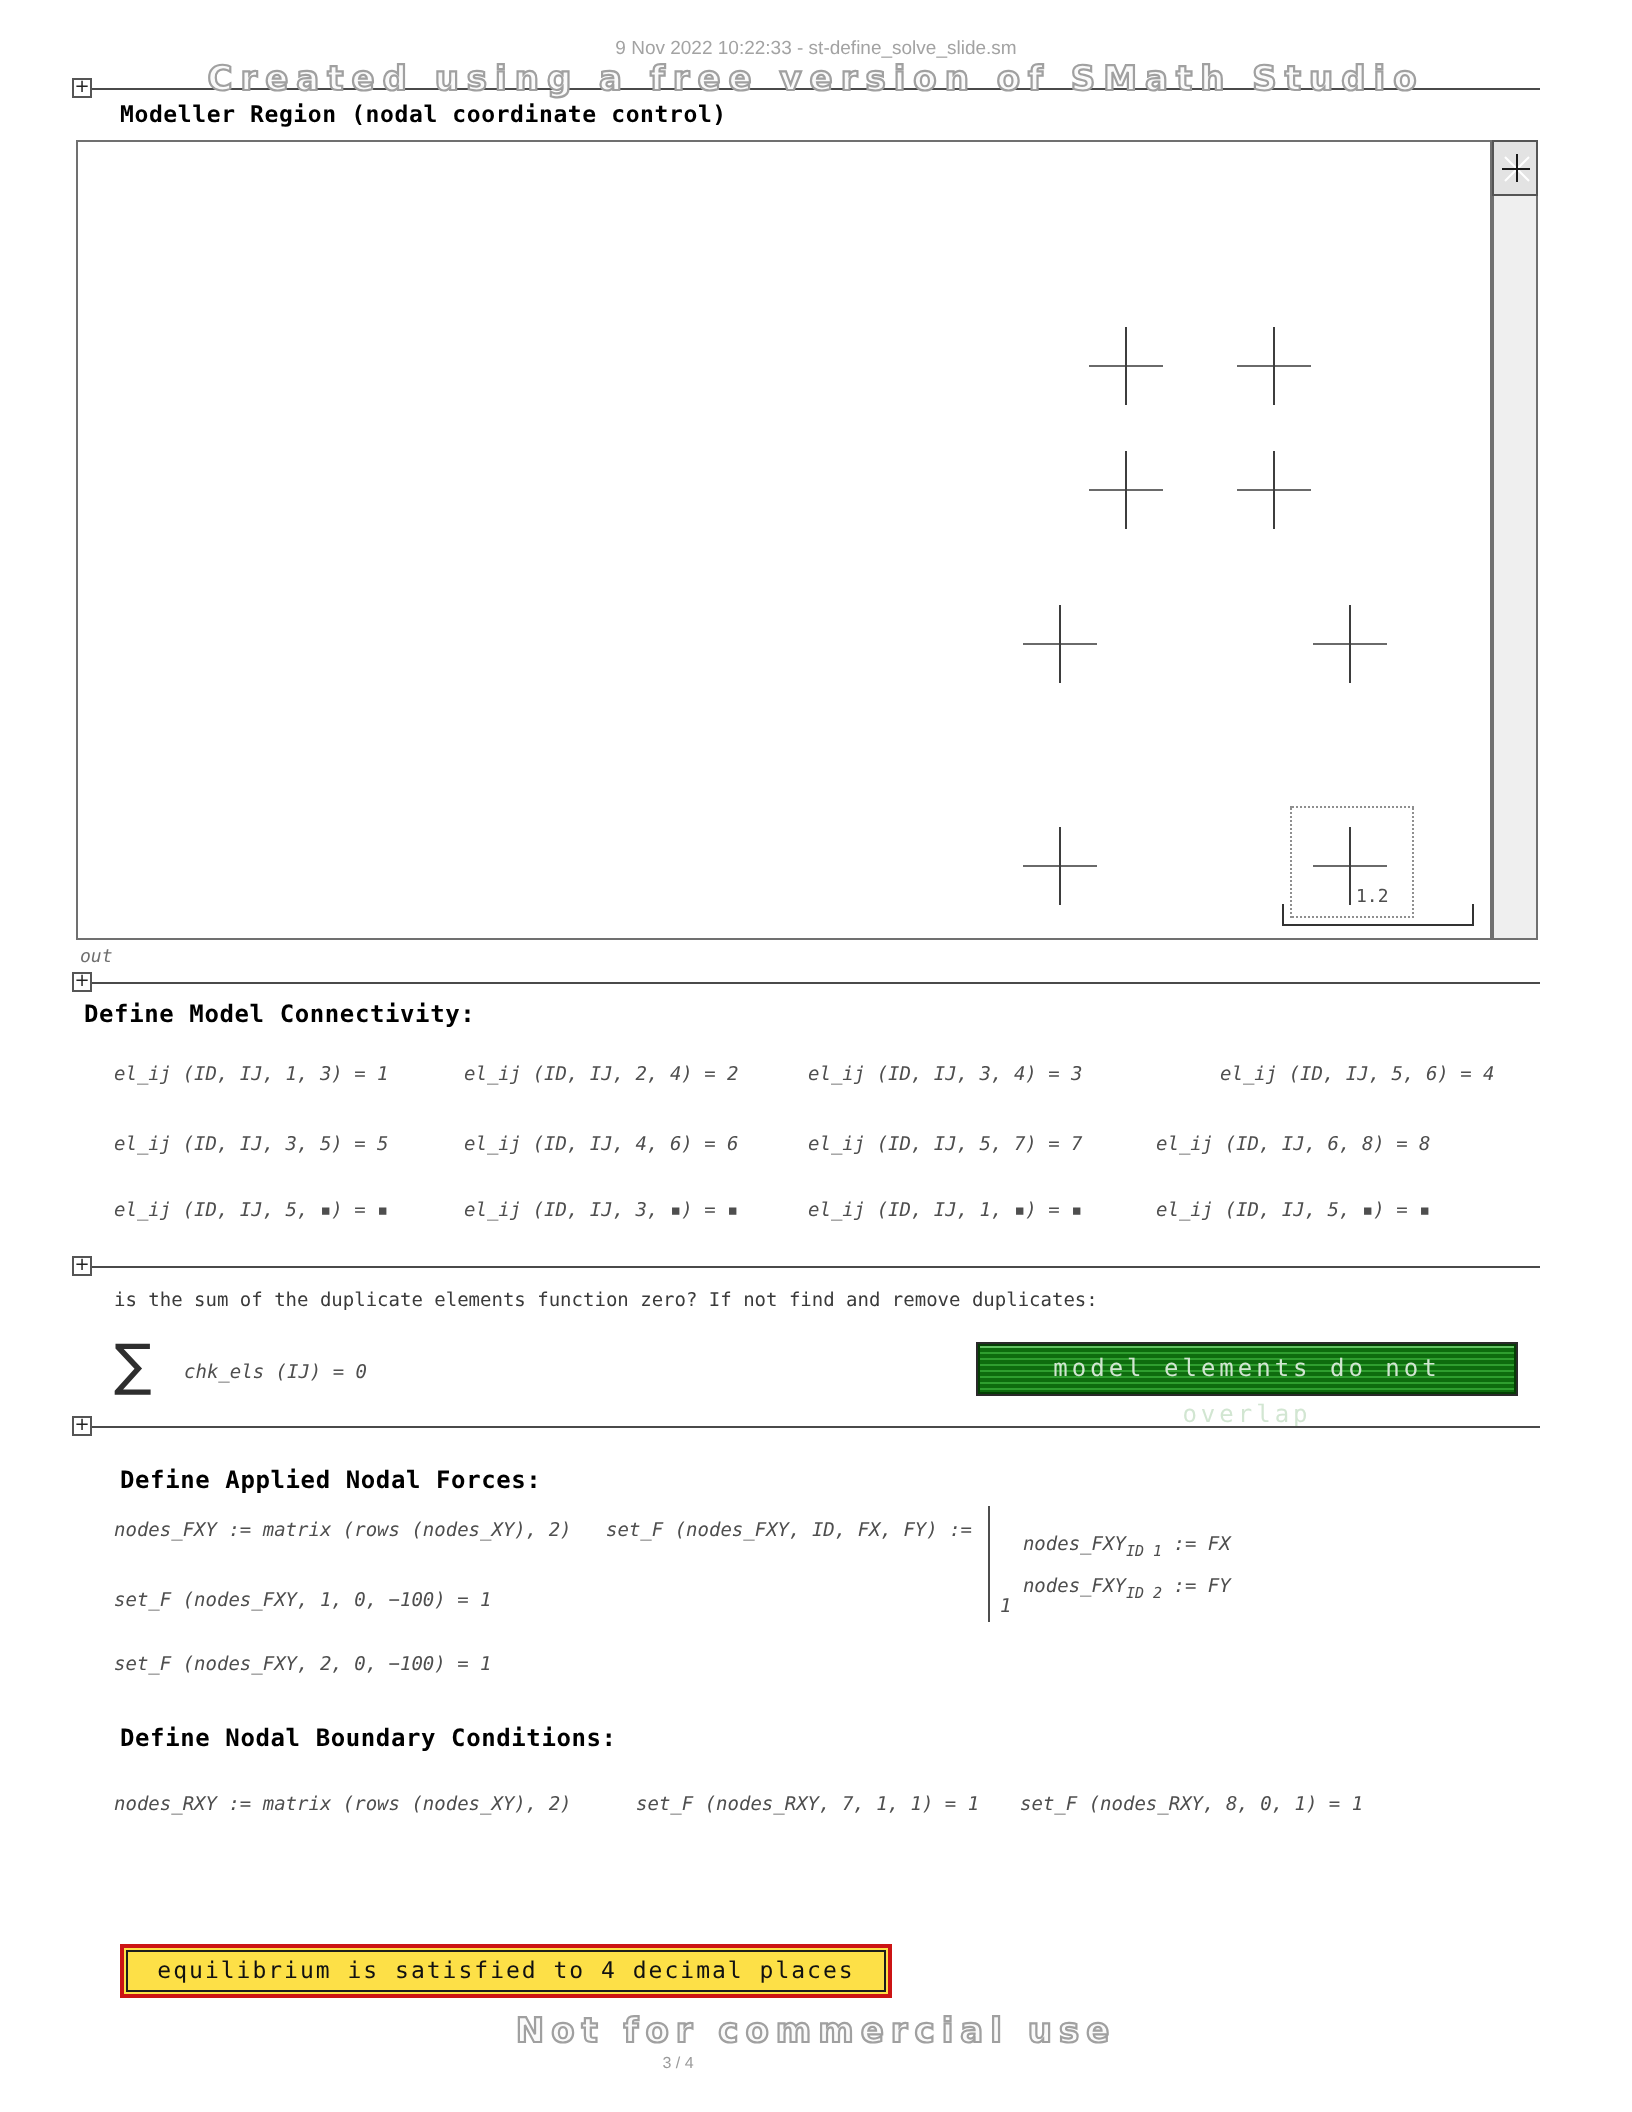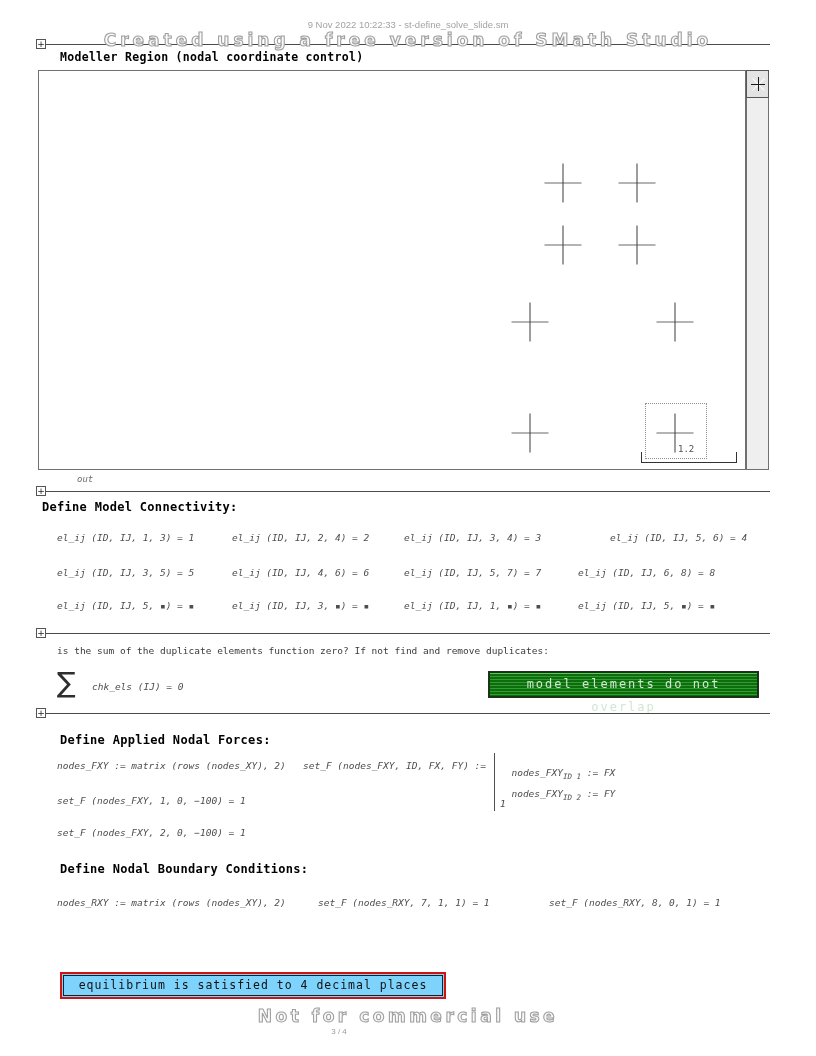--- a/index.html
+++ b/index.html
@@ -65,21 +65,21 @@
        background:repeating-linear-gradient(180deg,#2f9e2f 0px,#2f9e2f 1px,#0e6c0e 1px,#0e6c0e 3px);
        border:1px solid #053f05; box-shadow:0 0 0 1px #2a2a2a, inset 0 1px 0 #63c263;
        color:#d2e6d2; font-size:12px; letter-spacing:2px; line-height:23px; }
 
   
   .progbar { left:494px; top:753px; width:1px; height:58px; background:#4e4e4e; }
   .msub { font-size:7.5px; position:relative; top:3px; font-style:italic; }
 
   
   .red-box { left:60px; top:972px; width:386px; height:27px; border:2px solid #cc1414;
-             background:#7dd3fc; padding:1px; }
+             background:#fde047; padding:1px; }
   .red-box-inner { width:100%; height:100%; border:1px solid #1c1c1c; text-align:center;
                    font-size:11.5px; color:#111; line-height:18px; letter-spacing:1px; }
 </style>
 </head>
 <body>
 
 <div class="abs timestamp">9 Nov 2022 10:22:33 - st-define_solve_slide.sm</div>
 <div class="abs watermark wm-top">Created using a free version of SMath Studio</div>
 
 <div class="abs cbox" style="top:39px;">+</div>
@@ -104,21 +104,21 @@
     <div class="cross" style="left: 530px; top: 322px;"></div>
     <div class="cross" style="left: 675px; top: 322px;"></div>
     <div class="cross" style="left: 530px; top: 433px;"></div>
     <div class="cross" style="left: 675px; top: 433px;"></div>
   </div>
 
 <div class="abs selbox"></div>
 <div class="abs ruler"></div>
 <div class="abs scale-label">1.2</div>
 
-<div class="abs out-label" style="left:40px; top:474px;margin-left:37px;">out</div>
+<div class="abs out-label" style="left:40px; top:474px;">out</div>
 
 <div class="abs cbox" style="top:486px;">+</div>
 <div class="abs sep" style="top:491px;"></div>
 
 <div class="abs h-bold" style="left:42px; top:500px;">Define Model Connectivity:</div>
 <div id="connectivity-grid">
     <span class="abs mexpr" style="left: 57px; top: 532px;">el_ij (ID, IJ, 1, 3) = 1</span>
     <span class="abs mexpr" style="left: 232px; top: 532px;">el_ij (ID, IJ, 2, 4) = 2</span>
     <span class="abs mexpr" style="left: 404px; top: 532px;">el_ij (ID, IJ, 3, 4) = 3</span>
     <span class="abs mexpr" style="left: 578px; top: 532px; margin-left: 32px;">el_ij (ID, IJ, 5, 6) = 4</span>
@@ -153,20 +153,20 @@
 <span class="abs mexpr" style="left:500px; top:777px;">
   <span>nodes_FXY</span><span class="msub">ID 2</span><span> := FY</span>
 </span>
 <span class="abs mexpr" style="left:500px; top:798px;">1</span>
 <span class="abs mexpr" style="left:57px; top:795px;">set_F (nodes_FXY, 1, 0, −100) = 1</span>
 <span class="abs mexpr" style="left:57px; top:827px;">set_F (nodes_FXY, 2, 0, −100) = 1</span>
 
 <div class="abs h-bold" style="left:60px; top:862px;">Define Nodal Boundary Conditions:</div>
 <span class="abs mexpr" style="left:57px; top:897px;">nodes_RXY := matrix (rows (nodes_XY), 2)</span>
 <span class="abs mexpr" style="left:318px; top:897px;">set_F (nodes_RXY, 7, 1, 1) = 1</span>
-<span class="abs mexpr" style="left:510px; top:897px;margin-left:39px;">set_F (nodes_RXY, 8, 0, 1) = 1</span>
+<span class="abs mexpr" style="left:510px; top:897px;">set_F (nodes_RXY, 8, 0, 1) = 1</span>
 
 <div class="abs red-box">
   <div class="red-box-inner">equilibrium is satisfied to 4 decimal places</div>
 </div>
 
 <div class="abs watermark wm-bottom">Not for commercial use</div>
 <div class="abs pagenum">3 / 4</div>
 
 </body></html>

